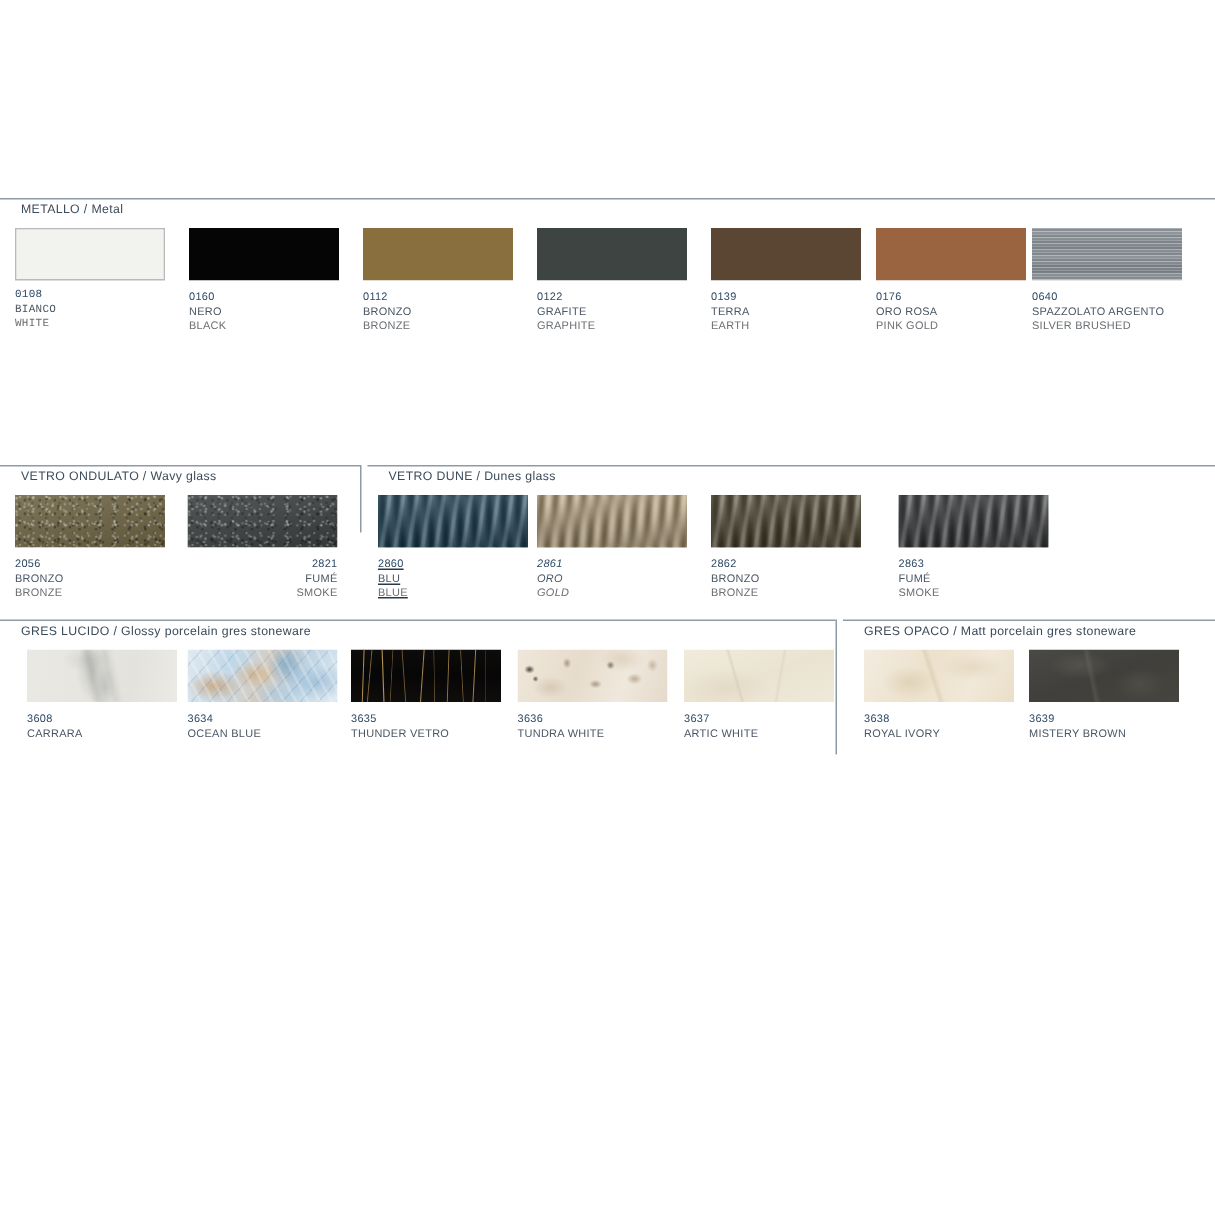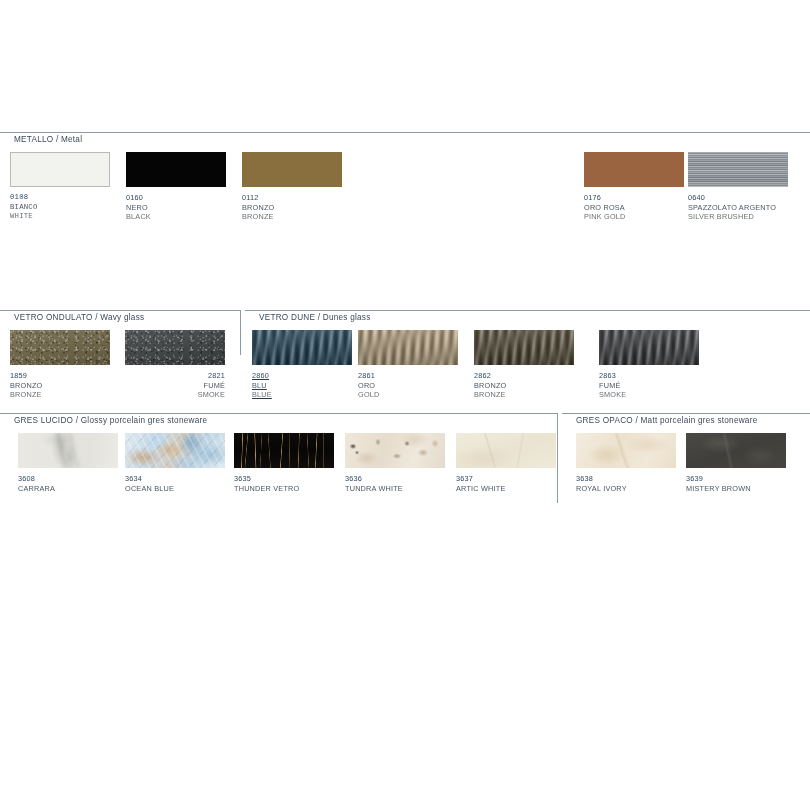--- a/index.html
+++ b/index.html
@@ -293,21 +293,41 @@
         <div class="chip">
           <div class="tx-solid" style="background-color: rgb(138, 111, 62);"></div>
         </div>
         <div class="meta">
           <div class="code">0112</div>
           <div class="name-it">BRONZO</div>
           <div class="name-en">BRONZE</div>
         </div>
       </div>
 
-
+      <div class="swatch-item" style="left:358px;">
+        <div class="chip">
+          <div class="tx-solid" style="background-color: rgb(62, 68, 66);"></div>
+        </div>
+        <div class="meta">
+          <div class="code">0122</div>
+          <div class="name-it">GRAFITE</div>
+          <div class="name-en">GRAPHITE</div>
+        </div>
+      </div>
+
+      <div class="swatch-item" style="left:474px;">
+        <div class="chip">
+          <div class="tx-solid" style="background-color: rgb(90, 70, 50);"></div>
+        </div>
+        <div class="meta">
+          <div class="code">0139</div>
+          <div class="name-it">TERRA</div>
+          <div class="name-en">EARTH</div>
+        </div>
+      </div>
 
       <div class="swatch-item" style="left:584px;">
         <div class="chip">
           <div class="tx-solid" style="background-color: rgb(155, 100, 64);"></div>
         </div>
         <div class="meta">
           <div class="code">0176</div>
           <div class="name-it">ORO ROSA</div>
           <div class="name-en">PINK GOLD</div>
         </div>
@@ -332,21 +352,21 @@
       <div class="rule"></div>
       <div class="label">VETRO ONDULATO / Wavy glass</div>
     </div>
     <div class="swatch-row" style="height:70px;">
 
       <div class="swatch-item" style="left:10px;">
         <div class="chip">
           <div class="tx-grain" style="background-color: rgb(110, 100, 68);"></div>
         </div>
         <div class="meta">
-          <div class="code">1859</div>
+          <div class="code">2056</div>
           <div class="name-it">BRONZO</div>
           <div class="name-en">BRONZE</div>
         </div>
       </div>
 
       <div class="swatch-item" style="left:125px;text-align:right;">
         <div class="chip">
           <div class="tx-grain" style="background-color: rgb(60, 64, 64);"></div>
         </div>
         <div class="meta">
@@ -372,21 +392,21 @@
         <div class="chip">
           <div class="tx-dune" style="background-color: rgb(29, 66, 87);"></div>
         </div>
         <div class="meta">
           <div class="code">2860</div>
           <div class="name-it">BLU</div>
           <div class="name-en">BLUE</div>
         </div>
       </div>
 
-      <div class="swatch-item" style="left:113px;">
+      <div class="swatch-item" style="left:113px;font-style:italic;">
         <div class="chip">
           <div class="tx-dune" style="background-color: rgb(181, 160, 124);"></div>
         </div>
         <div class="meta">
           <div class="code">2861</div>
           <div class="name-it">ORO</div>
           <div class="name-en">GOLD</div>
         </div>
       </div>
 

